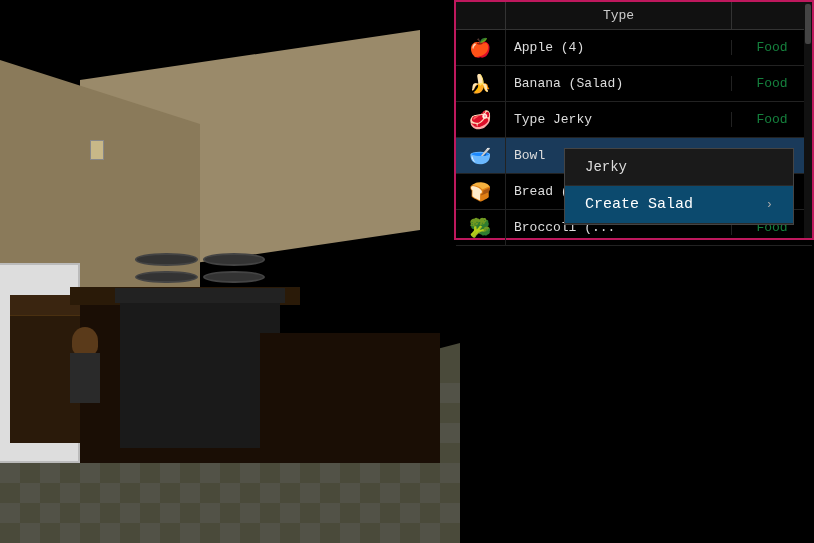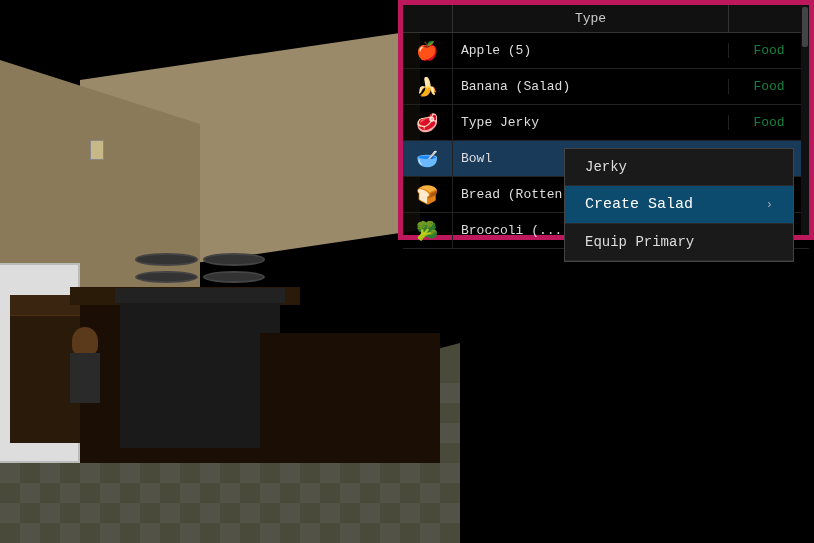--- a/index.html
+++ b/index.html
@@ -198,24 +198,24 @@
       height: 28px;
       background: #5a3a1a;
       border-radius: 50% 50% 30% 30%;
     }
 
     
     .inventory-panel {
       position: absolute;
       top: 0;
       right: 0;
-      width: 416px;
+      width: 360px;
       height: 240px;
       background: rgba(0, 0, 0, 0.92);
-      border: 5px solid #be185d;
+      border: 2px solid #be185d;
     }
 
     .inventory-header {
       display: flex;
       background: #111;
       border-bottom: 1px solid #333;
       height: 28px;
       align-items: center;
     }
 
@@ -417,21 +417,21 @@
   <div class="inventory-panel">
     <div class="inventory-header">
       <div class="header-icon-cell"></div>
       <div class="header-type-cell">Type</div>
       <div class="header-category-cell"></div>
     </div>
 
     <div id="inventory-rows-container">
         <div class="inventory-row">
       <div class="row-icon">🍎</div>
-      <div class="row-name">Apple (5)</div>
+      <div class="row-name">Apple (4)</div>
       <div class="row-type food">Food</div>
     </div>
         <div class="inventory-row">
       <div class="row-icon">🍌</div>
       <div class="row-name">Banana (Salad)</div>
       <div class="row-type food">Food</div>
     </div>
         <div class="inventory-row">
       <div class="row-icon">🥩</div>
       <div class="row-name">Type Jerky</div>
@@ -461,19 +461,15 @@
 
   <div class="context-menu" id="context-menu-container">
   <div class="context-item">
       <span>Jerky</span>
 
     </div>
       <div class="context-item create-salad">
       <span>Create Salad</span>
       <span class="chevron">›</span>
     </div>
-      <div class="context-item">
-      <span>Equip Primary</span>
-
-    </div>
     </div>
 
 </div>
 
 </body></html>

